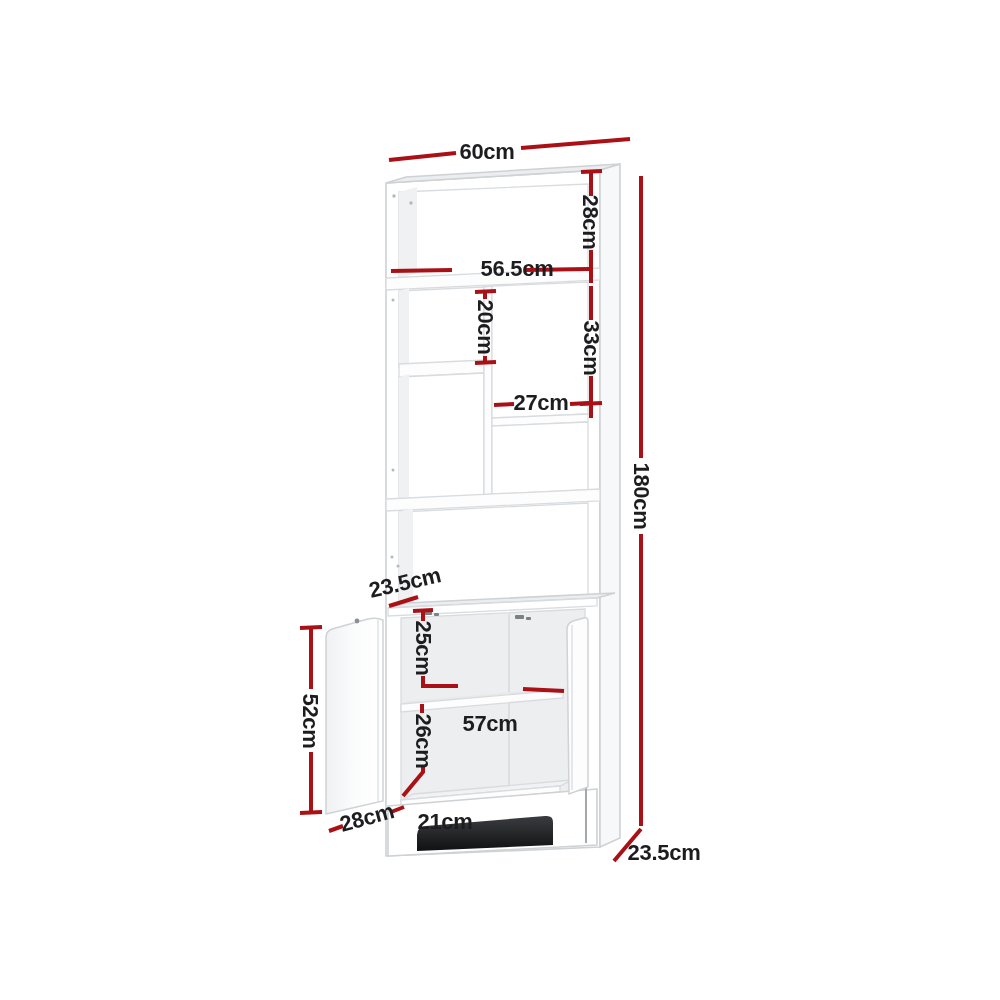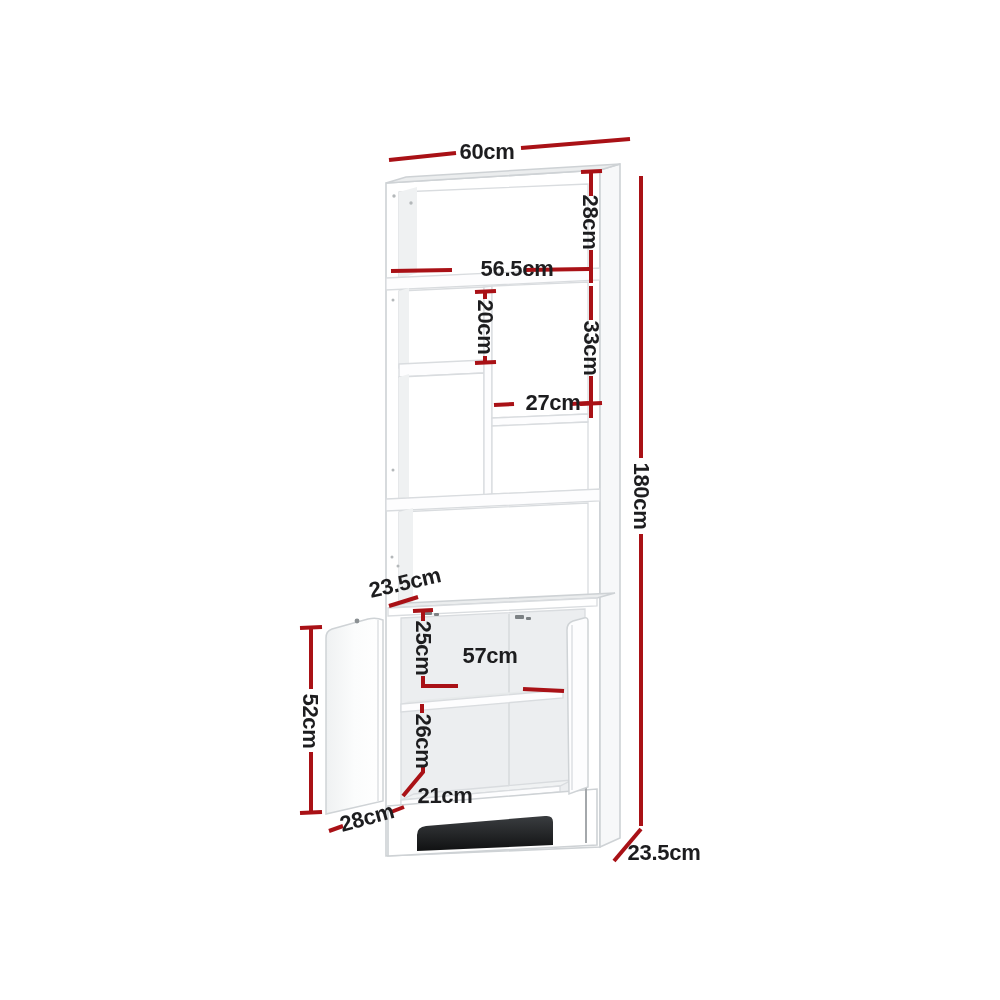--- a/index.html
+++ b/index.html
@@ -162,23 +162,23 @@
 
       <path d="M614,861 L641,829"></path>
     </g>
   </svg>
 
   <div class="dim" style="left:487px;top:152px;">60cm</div>
   <div class="dim" style="left:590px;top:222px;--rot:90deg;">28cm</div>
   <div class="dim" style="left:517px;top:269px;">56.5cm</div>
   <div class="dim" style="left:485px;top:327px;--rot:90deg;">20cm</div>
   <div class="dim" style="left:591px;top:348px;--rot:90deg;">33cm</div>
-  <div class="dim" style="left:553px;top:403px;">27cm</div>
+  <div class="dim" style="left:541px;top:403px;">27cm</div>
   <div class="dim" style="left:641px;top:496px;--rot:90deg;">180cm</div>
   <div class="dim" style="left:405px;top:583px;--rot:-13deg;">23.5cm</div>
   <div class="dim" style="left:423px;top:648px;--rot:90deg;">25cm</div>
-  <div class="dim" style="left:490px;top:656px;">57cm</div>
+  <div class="dim" style="left:490px;top:724px;">57cm</div>
   <div class="dim" style="left:423px;top:741px;--rot:90deg;">26cm</div>
-  <div class="dim" style="left:445px;top:796px;">21cm</div>
+  <div class="dim" style="left:445px;top:822px;">21cm</div>
   <div class="dim" style="left:367px;top:818px;--rot:-15deg;">28cm</div>
   <div class="dim" style="left:310px;top:721px;--rot:90deg;">52cm</div>
   <div class="dim" style="left:664px;top:853px;">23.5cm</div>
 </div>
 
 </body></html>

